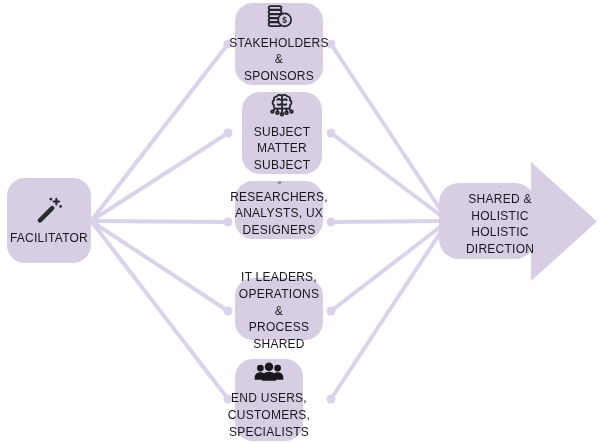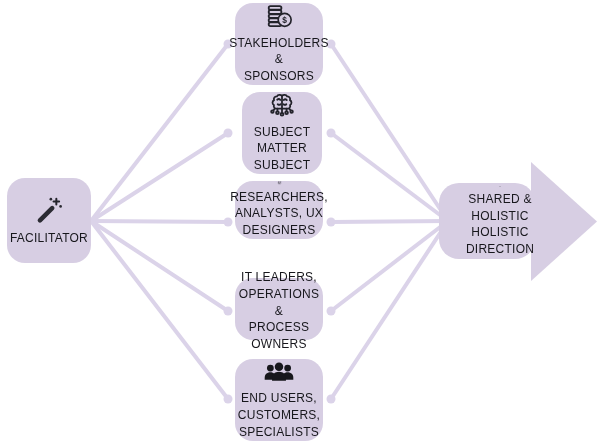--- a/index.html
+++ b/index.html
@@ -17,21 +17,21 @@
     font-weight:400;font-size:12px;line-height:1.4;letter-spacing:.25px;
     color:#17171c;text-align:center;
   }
   .lbl span{display:block;}
   .icon{display:block;margin-bottom:4px;}
   .facilitator{left:7px;top:178px;width:84px;height:85px;}
   .g0{left:235px;top:3px;width:88px;height:82px;}
   .g1{left:242px;top:92px;width:80px;height:82px;}
   .g2{left:235px;top:181px;width:88px;height:58px;}
   .g3{left:235px;top:270px;width:88px;height:62px;margin-top:8px;}
-  .g4{left:235px;top:359px;width:88px;height:82px;}
+  .g4{left:235px;top:359px;width:68px;height:82px;}
   .outcome{
     position:absolute;left:441px;top:186px;width:118px;height:72px;
     display:flex;flex-direction:column;align-items:center;justify-content:space-between;
   }
   .stroke{fill:none;stroke:#23232b;stroke-width:1.5;stroke-linecap:round;stroke-linejoin:round;}
   .thin{fill:none;stroke:#23232b;stroke-width:1.1;stroke-linecap:round;}
   .fillicon{fill:#17171c;stroke:none;}
 </style>
 </head>
 <body>
@@ -151,21 +151,21 @@
         <circle cx="11" cy="20.2" r="1.2"></circle>
         <path d="M14.3 16.8 L16.1 18.6"></path>
         <circle cx="17" cy="19.5" r="1.15"></circle>
         <path d="M15.7 11.6 H19"></path>
         <circle cx="20.2" cy="11.6" r="1.15"></circle>
       </g>
     </svg>
     <div class="lbl">
       <span>IT LEADERS,</span>
       <span>OPERATIONS &amp;</span>
-      <span>PROCESS OWNERS</span>
+      <span>PROCESS SHARED</span>
     </div>
   </div>
 
   <div class="node g4">
     <svg class="icon" width="34" height="27" viewBox="0 0 24 19">
       <g class="fillicon">
         <circle cx="5.9" cy="6.4" r="2.4"></circle>
         <path d="M5.9 9.4 C3.4 9.4 1.9 11 1.9 13.2 V14.6 H9.9 V13.2 C9.9 11 8.4 9.4 5.9 9.4 Z"></path>
         <circle cx="18.1" cy="6.4" r="2.4"></circle>
         <path d="M18.1 9.4 C15.6 9.4 14.1 11 14.1 13.2 V14.6 H22.1 V13.2 C22.1 11 20.6 9.4 18.1 9.4 Z"></path>

